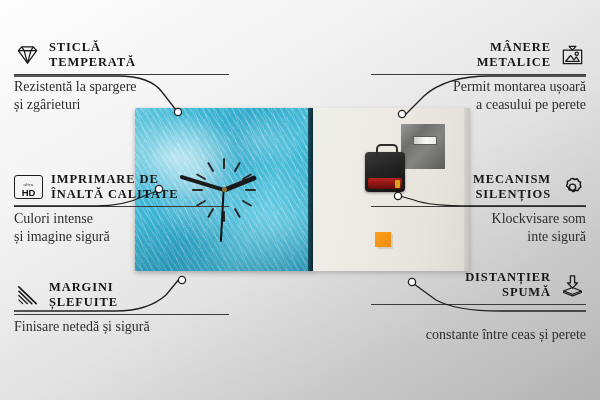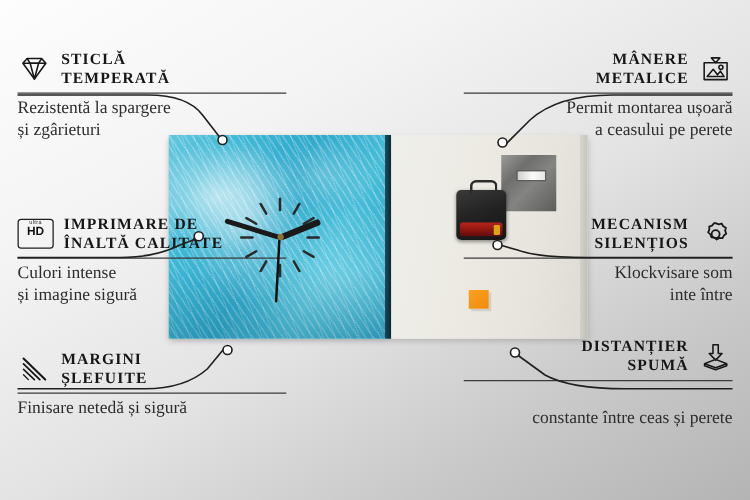--- a/index.html
+++ b/index.html
@@ -86,21 +86,21 @@
   .feat.left .title{text-align:left;}
   .feat.right .title{text-align:right;}
   .rule{height:1px;background:#3b3b3b;margin:4px 0 3px;}
   .feat .sub{font-size:14px;color:#2d2d2d;line-height:1.3;font-family:"Liberation Serif",serif;}
   .feat.left .sub{text-align:left;}
   .feat.right .sub{text-align:right;}
 
   .ico{width:27px;height:24px;flex:0 0 auto;display:block;}
   .hd-badge{
     width:27px;height:22px;border:1.4px solid #1d1d1d;border-radius:3px;
-    display:flex;flex-direction:column;align-items:center;justify-content:flex-start;line-height:1;
+    display:flex;flex-direction:column;align-items:center;justify-content:flex-end;line-height:1;
   }
   .hd-badge .u{font-size:4.4px;letter-spacing:.3px;color:#1d1d1d;font-family:"Liberation Sans",sans-serif;}
   .hd-badge .h{font-size:9.5px;font-weight:700;color:#111;font-family:"Liberation Sans",sans-serif;margin-top:.5px;}
 
   
   #f-glass{left:14px;top:40px;}
   #f-print{left:14px;top:172px;}
   #f-edge{left:14px;top:280px;}
   #f-handle{right:14px;top:40px;}
   #f-mech{right:14px;top:172px;}
@@ -284,21 +284,21 @@
       <svg class="ico" viewBox="0 0 28 24">
         <g fill="none" stroke="#181818" stroke-width="1.5" stroke-linejoin="round">
           <path d="M14,3.2 l2.6,1.0 2.4,-0.7 1.3,2.3 2.2,1.3 -0.6,2.4 0.9,2.5 -2.0,1.5 -1.2,2.2 -2.5,-0.2 -2.2,1.3 -1.9,-1.6 -2.5,-0.3 -0.8,-2.4 -1.9,-1.6 1.0,-2.3 -0.1,-2.5 2.3,-0.9 1.6,-1.9 Z"></path>
           <circle cx="14" cy="12.3" r="3.3"></circle>
         </g>
       </svg>
     </div>
     <div class="rule"></div>
     <div class="sub">
       <span>Klockvisare som</span><br>
-      <span>inte între</span>
+      <span>inte sigură</span>
     </div>
   </div>
 
   <div class="feat right" id="f-foam">
     <div class="head">
       <div class="title">
         <span>DISTANȚIER</span><br>
         <span>SPUMĂ</span>
       </div>
       <svg class="ico" viewBox="0 0 28 24">

